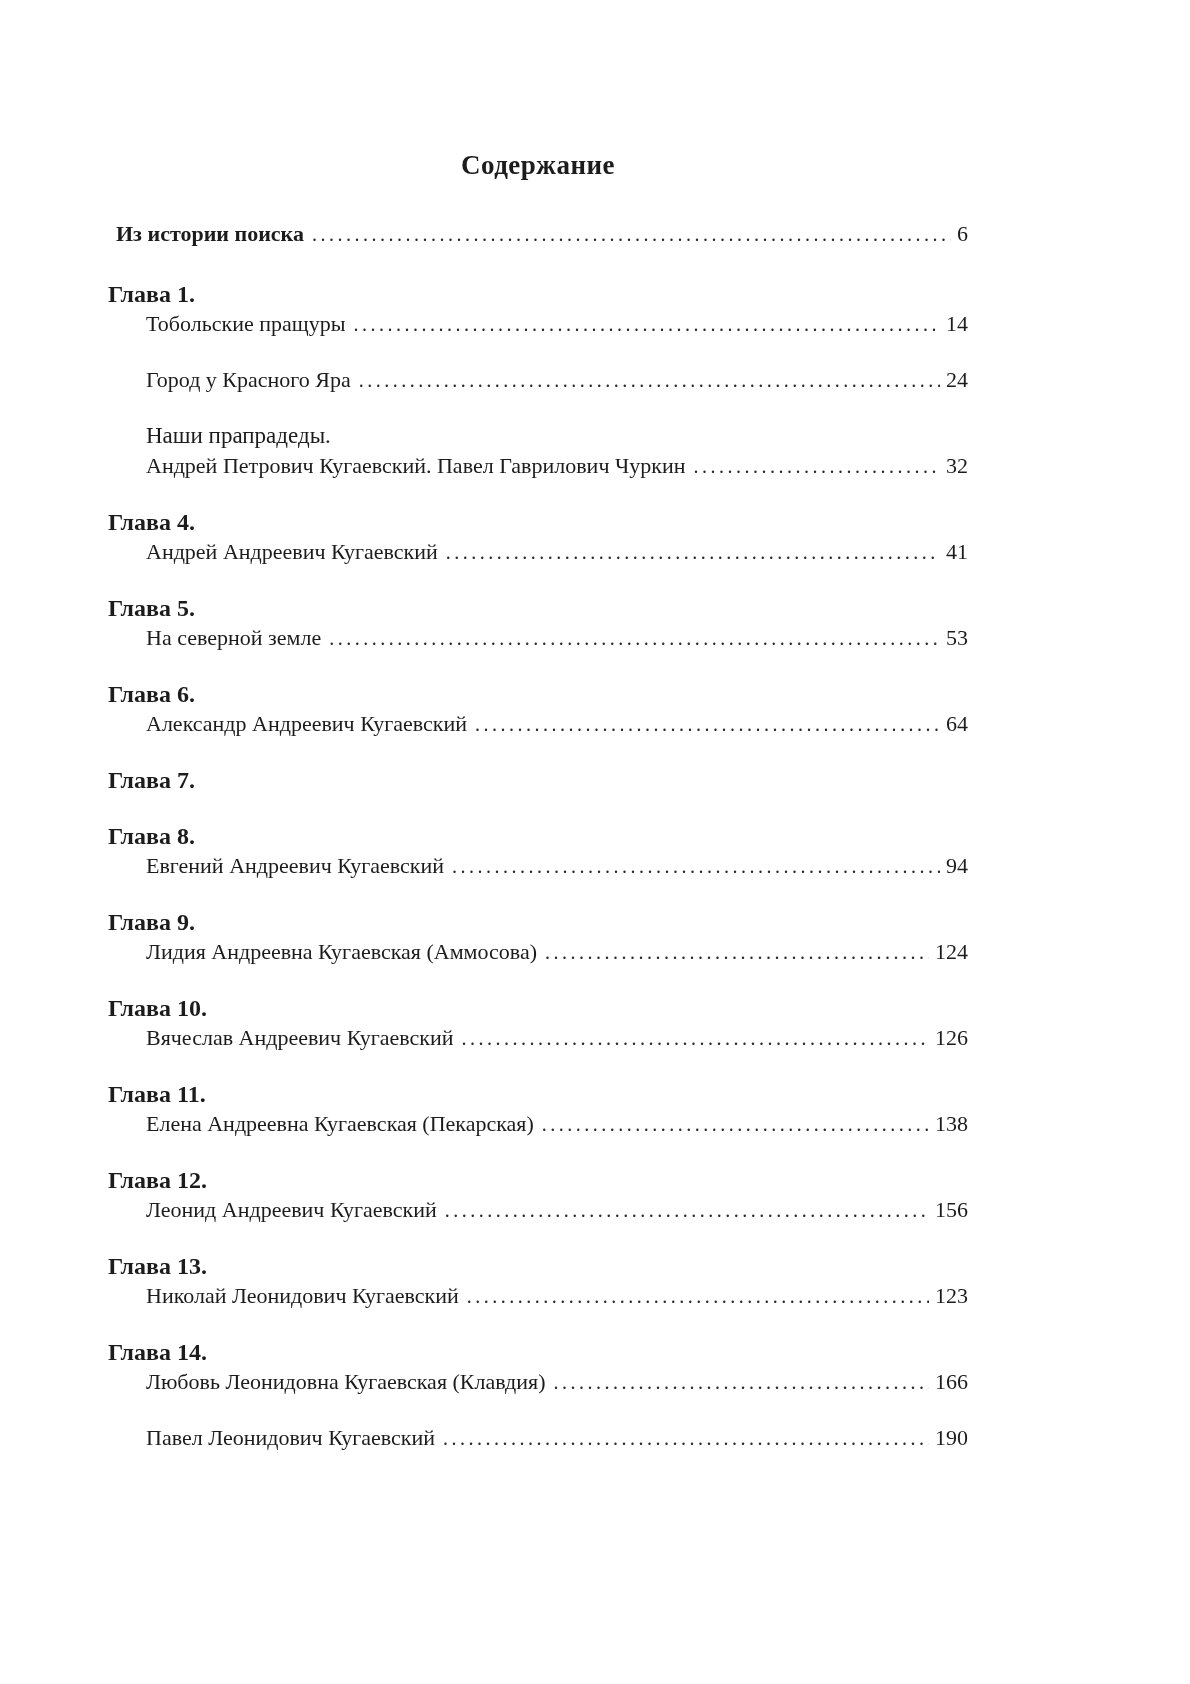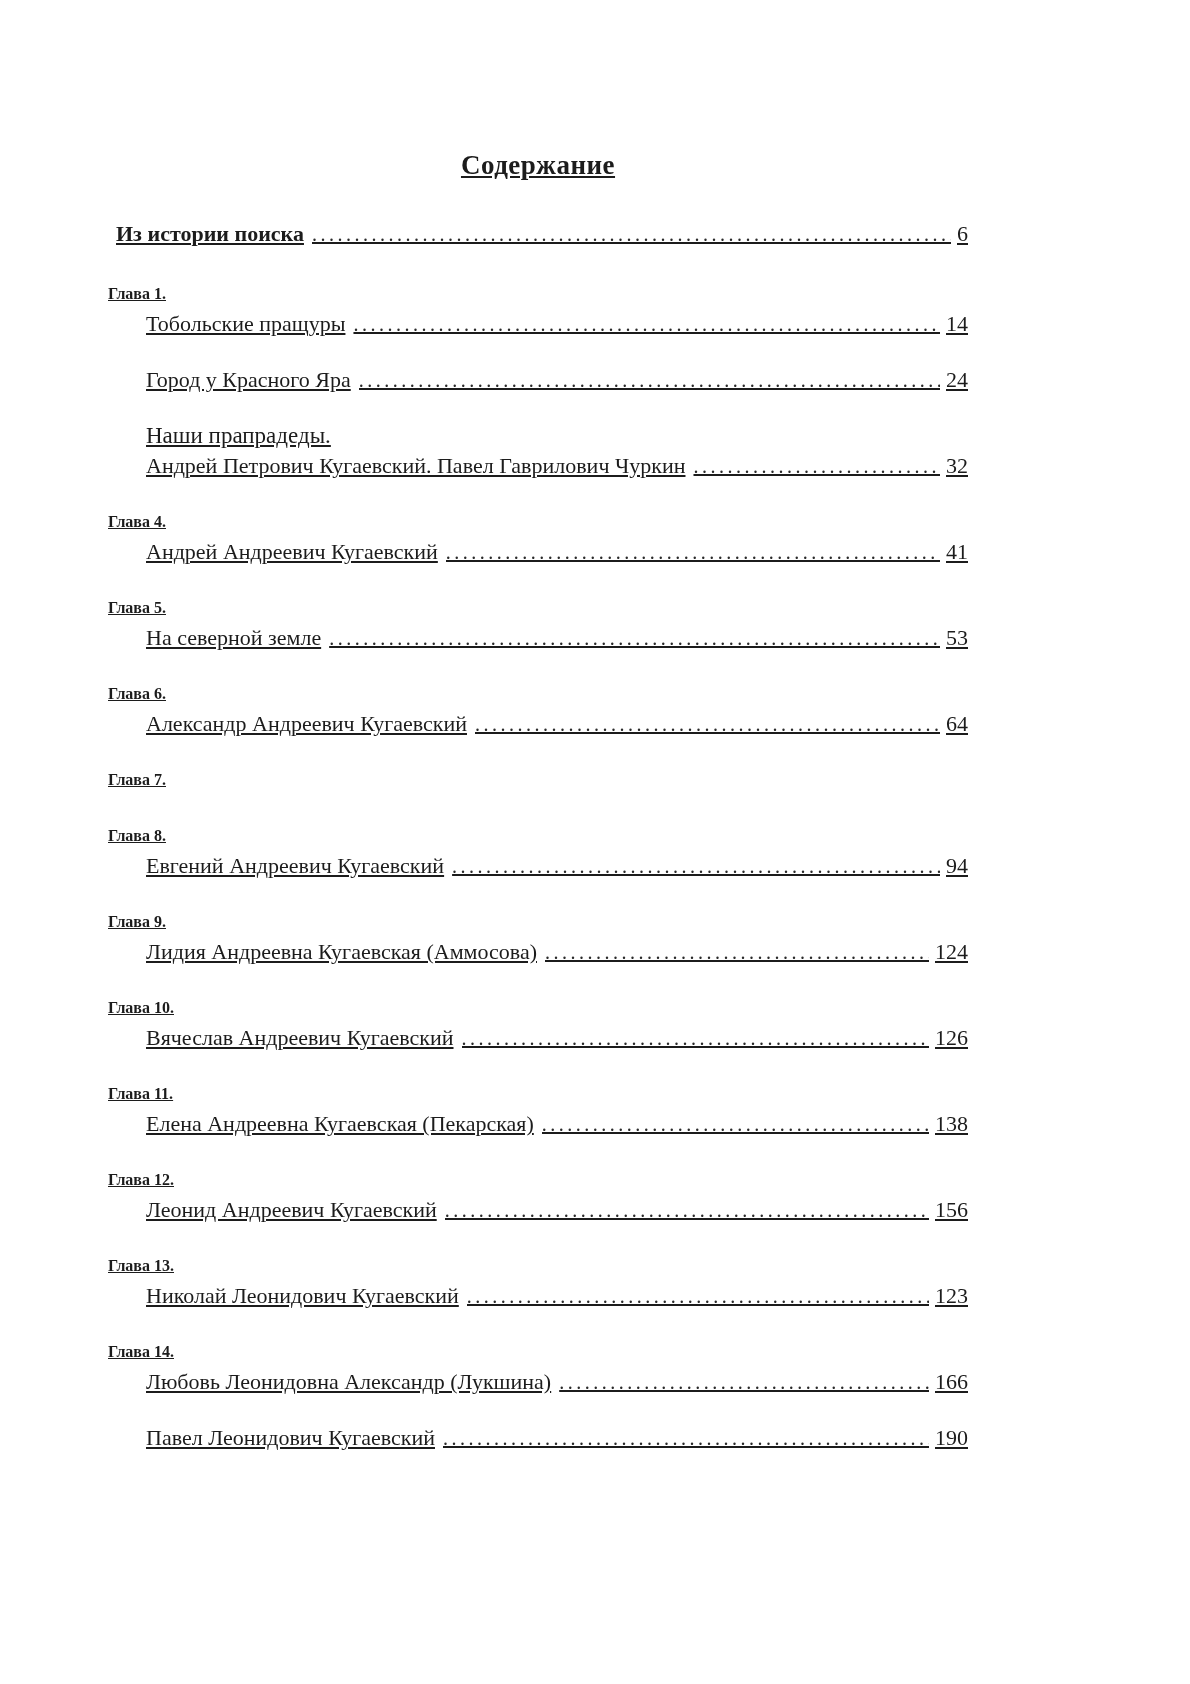--- a/index.html
+++ b/index.html
@@ -11,38 +11,37 @@
     width: 1190px;
     height: 1684px;
     font-family: "Liberation Serif", "DejaVu Serif", serif;
     color: #1c1c1c;
     position: relative;
     overflow: hidden;
   }
   .page {
     padding: 150px 120px 0 108px;
     width: 860px;
-    text-decoration: underline;
   }
   .toc-title {
     text-align: center;
     font-size: 27px;
     font-weight: bold;
     letter-spacing: 0.5px;
     margin: 0 0 38px 0;
   }
   .entry {
     margin-bottom: 26px;
   }
   .entry-front {
     margin-bottom: 30px;
   }
   .entry-label {
     font-weight: bold;
-    font-size: 16px;
+    font-size: 24px;
     line-height: 30px;
   }
   .entry-line {
     display: flex;
     align-items: baseline;
     font-size: 22px;
     line-height: 30px;
     padding-left: 38px;
   }
   .entry-front .entry-line {
@@ -200,21 +199,21 @@
     <div class="entry-line">
       <span class="entry-title">Николай Леонидович Кугаевский</span>
       <span class="dots"></span>
       <span class="entry-page">123</span>
     </div>
   </div>
 
   <div class="entry">
     <div class="entry-label">Глава 14.</div>
     <div class="entry-line">
-      <span class="entry-title">Любовь Леонидовна Александр (Лукшина)</span>
+      <span class="entry-title">Любовь Леонидовна Кугаевская (Клавдия)</span>
       <span class="dots"></span>
       <span class="entry-page">166</span>
     </div>
   </div>
 
   <div class="entry">
     <div class="entry-line">
       <span class="entry-title">Павел Леонидович Кугаевский</span>
       <span class="dots"></span>
       <span class="entry-page">190</span>

